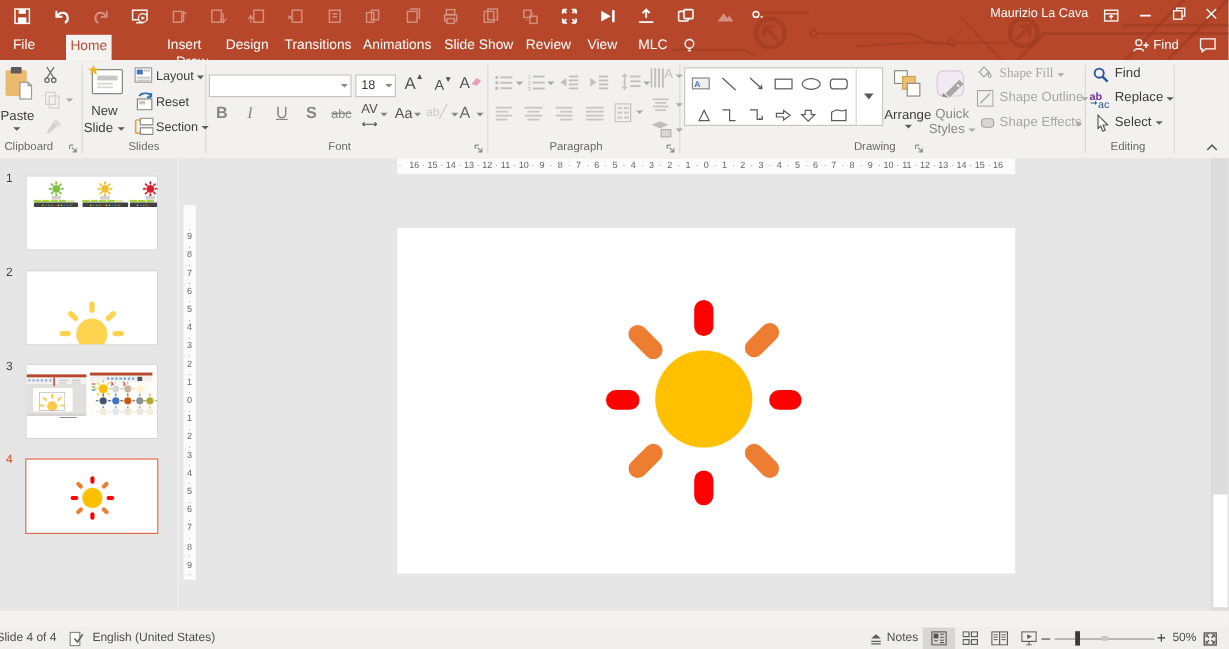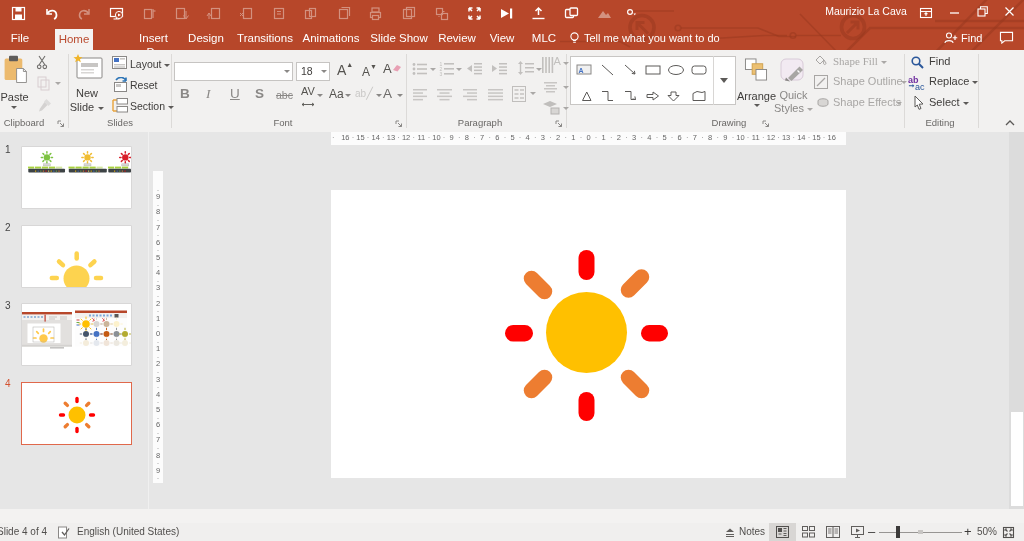--- a/index.html
+++ b/index.html
@@ -217,21 +217,20 @@
     <div class="tab" style="left:369px;width:60px;">Slide Show</div>
     <div class="tab" style="left:436px;width:42px;">Review</div>
     <div class="tab" style="left:486px;width:32px;">View</div>
     <div class="tab" style="left:528px;width:32px;">MLC</div>
     <svg class="abs" style="left:568px;top:4px" width="13" height="15" viewBox="0 0 13 15">
         <g fill="none" stroke="#fff" stroke-width="1.1">
           <circle cx="6.5" cy="5.5" r="3.6"></circle>
           <path d="M5 9.5 H8 M5.2 11.2 H7.8"></path>
         </g>
       </svg>
-    <div class="abs" style="left:584px;top:0;height:23px;line-height:23px;color:#fff;font-size:11px;">Tell me what you want to do</div>
     <svg class="abs" style="left:943px;top:4px" width="15" height="14" viewBox="0 0 15 14">
         <g fill="none" stroke="#fff" stroke-width="1.1">
           <circle cx="6" cy="4.5" r="2.5"></circle>
           <path d="M2 12 C2 8.8 10 8.8 10 12"></path>
           <path d="M12 4.5 V9 M9.75 6.75 H14.25" stroke-width="1.2"></path>
         </g>
       </svg>
     <div class="abs" style="left:961px;top:0;height:23px;line-height:23px;color:#fff;font-size:11px;">Find</div>
     <svg class="abs" style="left:999px;top:4px" width="15" height="13" viewBox="0 0 16 14">
         <path d="M1.5 1.5 H14.5 V10.5 H6 L3 13 V10.5 H1.5 Z" fill="none" stroke="#fff" stroke-width="1.2"></path>

